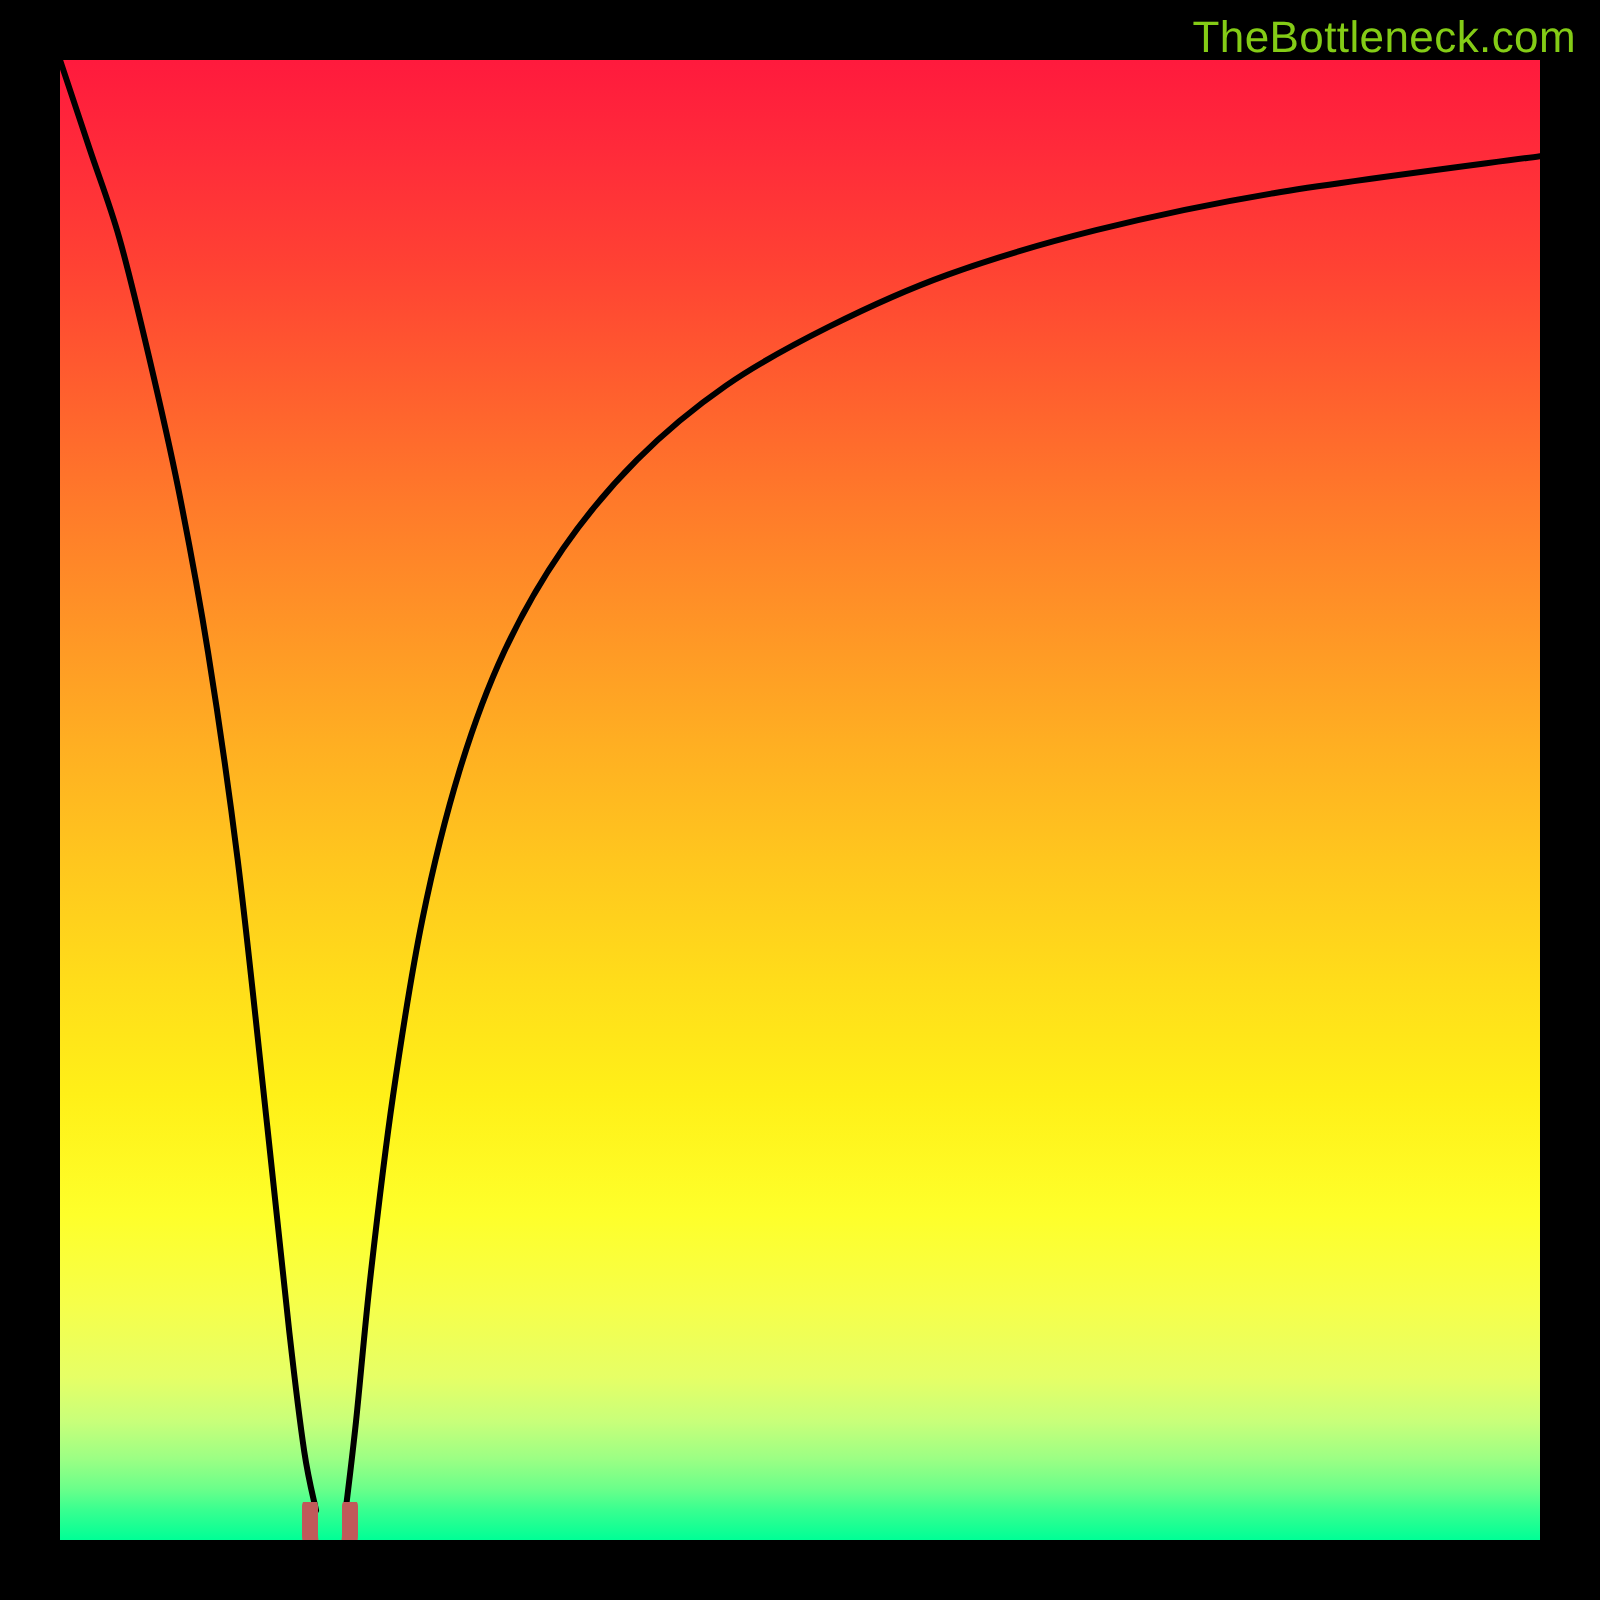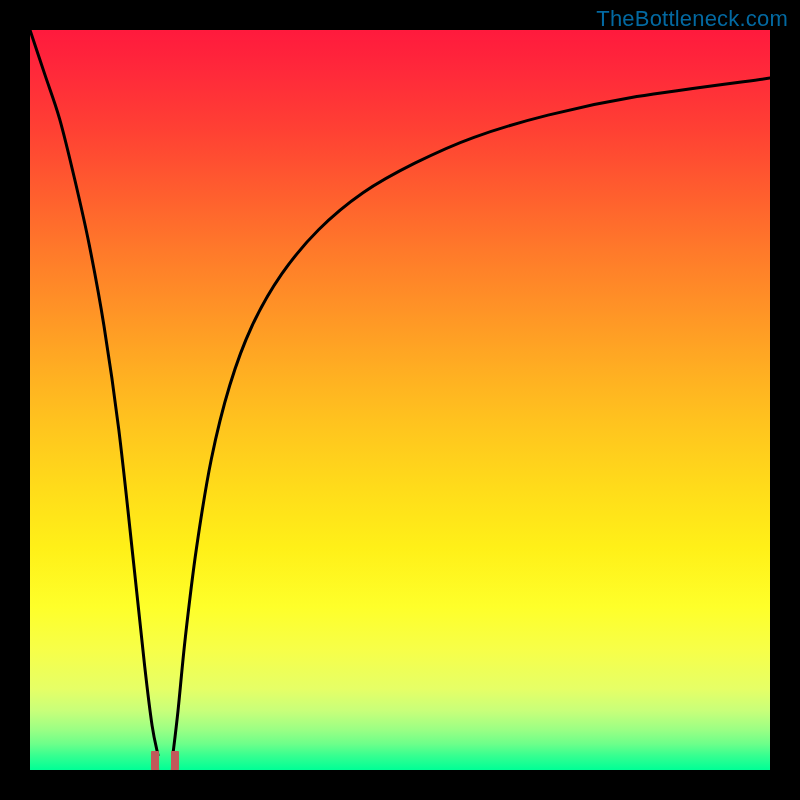--- a/index.html
+++ b/index.html
@@ -63,21 +63,21 @@
     transform: translate(-50%, -50%);
     pointer-events: none;
   }
   .marker svg {
     display: block;
   }
   .watermark {
     position: absolute;
     top: 6px;
     right: 12px;
-    color: #0369a1;
+    color: #84cc16;
     font-size: 22px;
     font-weight: 500;
     letter-spacing: 0.2px;
     user-select: none;
     margin-left: 36px;
   }
 </style>
 </head>
 <body>
 

